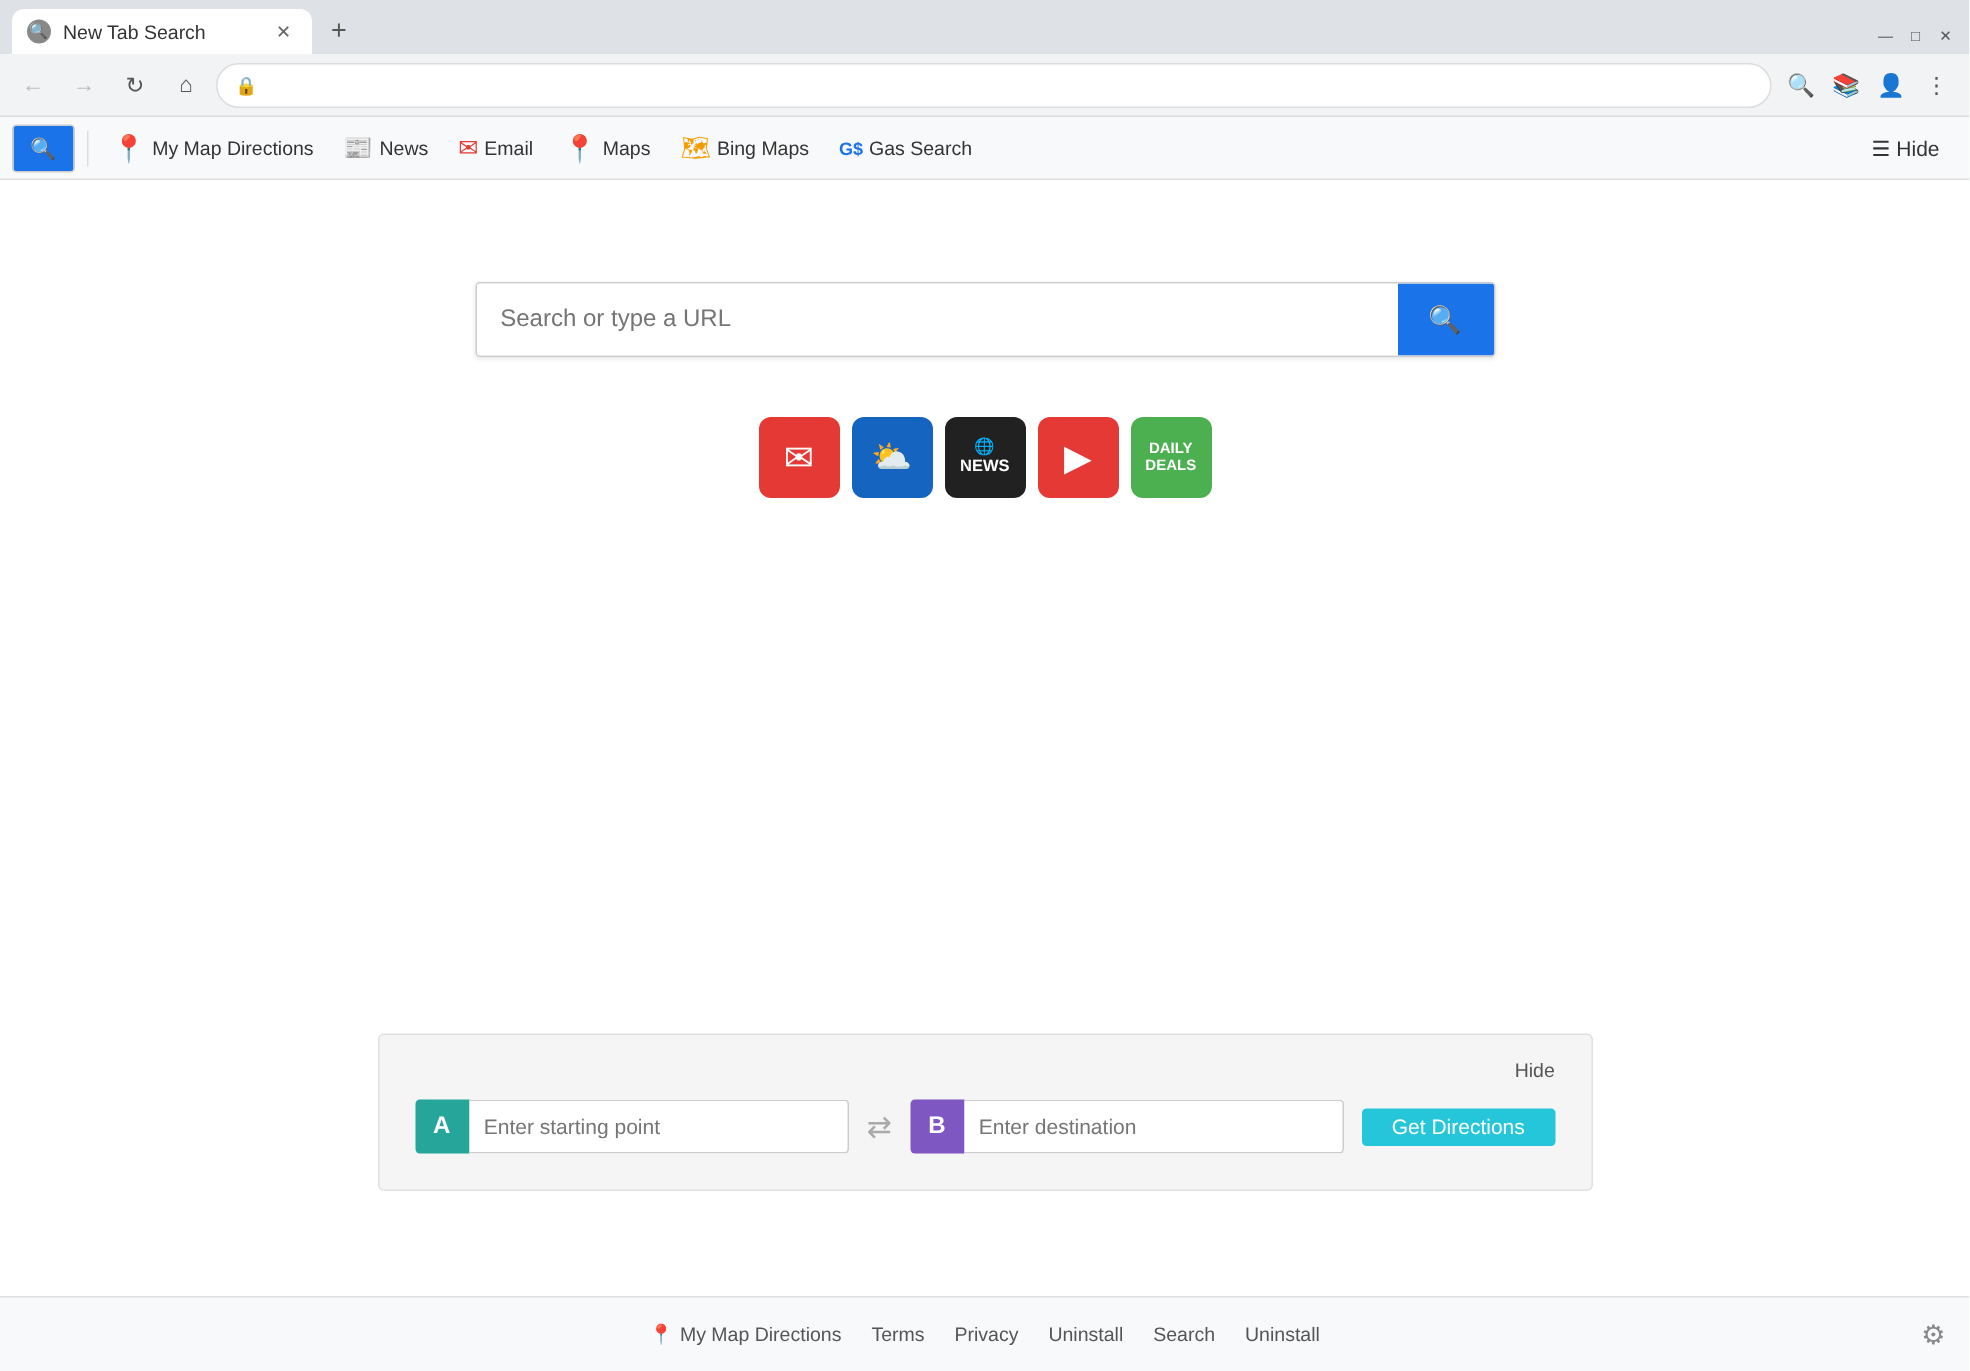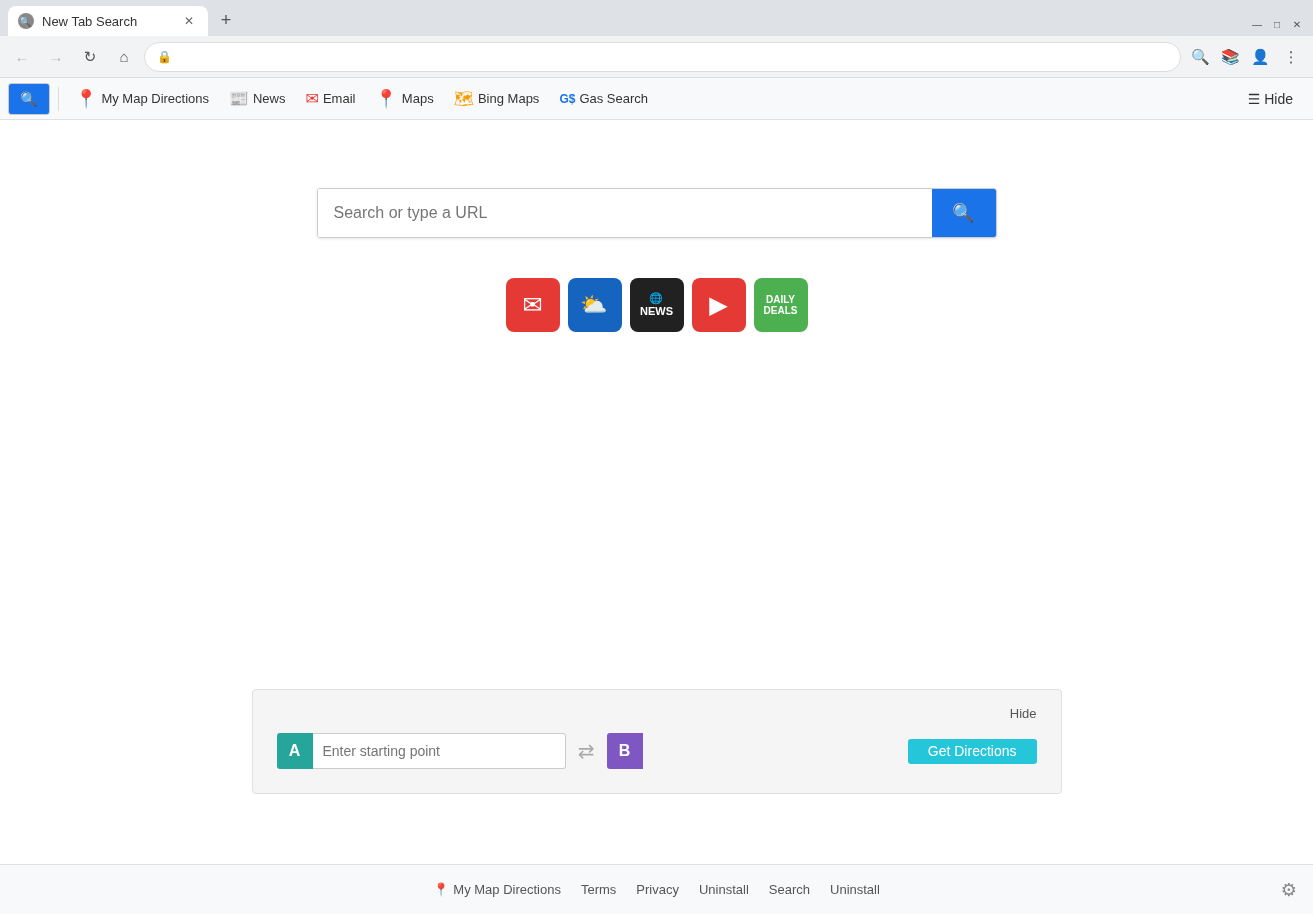--- a/index.html
+++ b/index.html
@@ -455,20 +455,21 @@
         <span>Hide</span>
       </div>
       <div class="directions-inputs">
         <div class="dir-point">
           <div class="dir-label-a">A</div>
           <input class="dir-input" type="text" placeholder="Enter starting point" style="">
         </div>
         <span class="dir-arrow">⇄</span>
         <div class="dir-point">
           <div class="dir-label-b">B</div>
+          <input class="dir-input" type="text" placeholder="Enter destination" style="">
         </div>
         <button class="dir-btn">Get Directions</button>
       </div>
     </div>
 
     <div class="footer">
       <a class="footer-link">
         <span>📍</span>
         <span>My Map Directions</span>
       </a>

